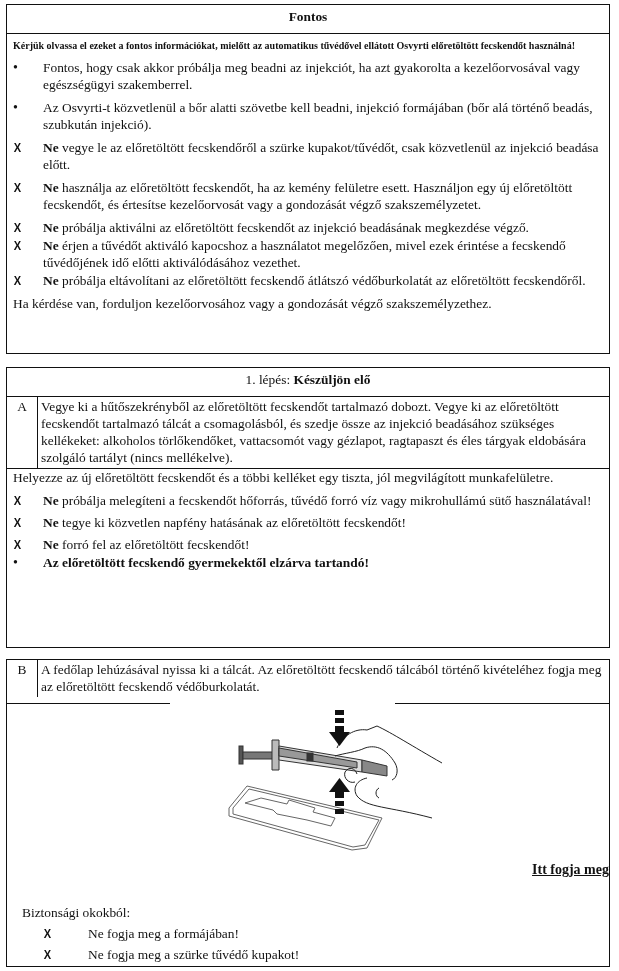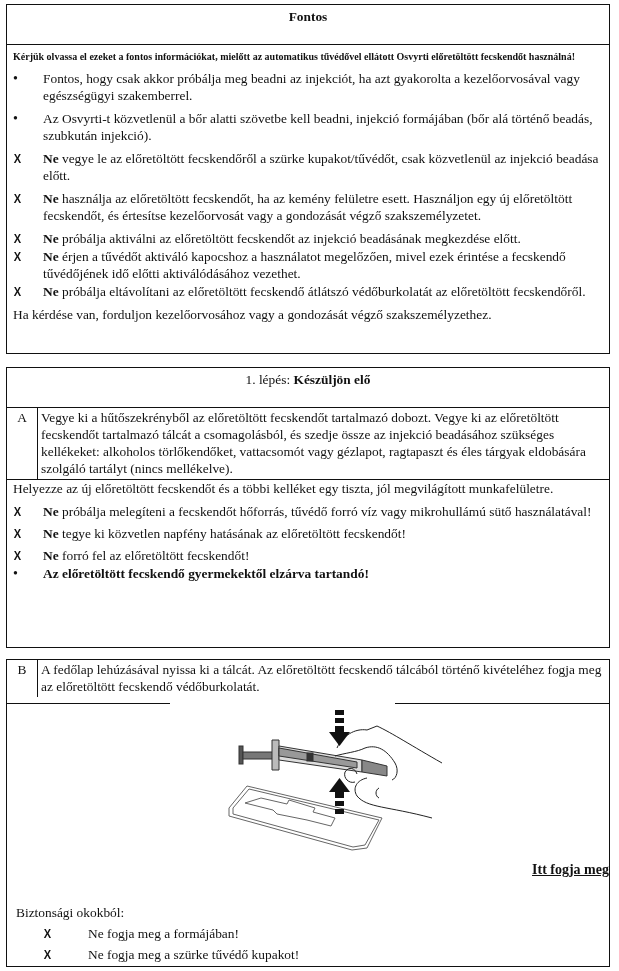--- a/index.html
+++ b/index.html
@@ -2,21 +2,21 @@
 <html><head>
 <meta charset="utf-8">
 <style>
   html, body { margin: 0; padding: 0; background: #ffffff; }
   body {
     width: 619px; height: 971px; position: relative; overflow: hidden;
     font-family: "Liberation Serif", "DejaVu Serif", serif;
     font-size: 13.4px; color: #111; line-height: 17px;
   }
   .box { position: absolute; left: 6px; width: 604px; border: 1.5px solid #111; box-sizing: border-box; }
-  .hdr { text-align: center; border-bottom: 1.2px solid #111; padding: 3px 0 19px; }
+  .hdr { text-align: center; border-bottom: 1.2px solid #111; padding: 3px 0 8px; }
   .bold { font-weight: bold; }
   .p { padding: 0 6px; }
   .row { display: flex; padding-left: 6px; padding-right: 6px; }
   .mark { width: 30px; flex: 0 0 30px; }
   .xmark { font-family: "Liberation Sans", "DejaVu Sans", sans-serif; font-weight: bold; font-size: 13px; transform: scaleX(0.85); display: inline-block; }
   .bullet { font-size: 14px; }
   .txt { flex: 1; }
   .steprow { display: flex; border-bottom: 1.2px solid #111; }
   .steplbl { width: 30px; flex: 0 0 30px; text-align: center; border-right: 1px solid #111; padding-top: 1px; }
   .steptxt { flex: 1; padding: 1px 4px 2px 3px; }
@@ -40,21 +40,21 @@
   <div class="row" style="margin-bottom:6px;">
     <span class="mark"><span class="xmark">X</span></span>
     <span class="txt"><b>Ne</b><span> vegye le az előretöltött fecskendőről a szürke kupakot/tűvédőt, csak közvetlenül az injekció beadása előtt.</span></span>
   </div>
   <div class="row" style="margin-bottom:6px;">
     <span class="mark"><span class="xmark">X</span></span>
     <span class="txt"><b>Ne</b><span> használja az előretöltött fecskendőt, ha az kemény felületre esett. Használjon egy új előretöltött fecskendőt, és értesítse kezelőorvosát vagy a gondozását végző szakszemélyzetet.</span></span>
   </div>
   <div class="row" style="margin-bottom:1px;">
     <span class="mark"><span class="xmark">X</span></span>
-    <span class="txt"><b>Ne</b><span> próbálja aktiválni az előretöltött fecskendőt az injekció beadásának megkezdése előtt.</span></span>
+    <span class="txt"><b>Ne</b><span> próbálja aktiválni az előretöltött fecskendőt az injekció beadásának megkezdése végző.</span></span>
   </div>
   <div class="row" style="margin-bottom:1px;">
     <span class="mark"><span class="xmark">X</span></span>
     <span class="txt"><b>Ne</b><span> érjen a tűvédőt aktiváló kapocshoz a használatot megelőzően, mivel ezek érintése a fecskendő tűvédőjének idő előtti aktiválódásához vezethet.</span></span>
   </div>
   <div class="row" style="margin-bottom:6px;">
     <span class="mark"><span class="xmark">X</span></span>
     <span class="txt"><b>Ne</b><span> próbálja eltávolítani az előretöltött fecskendő átlátszó védőburkolatát az előretöltött fecskendőről.</span></span>
   </div>
   <div class="p">Ha kérdése van, forduljon kezelőorvosához vagy a gondozását végző szakszemélyzethez.</div>
@@ -131,21 +131,21 @@
         <polygon points="112,24 133,24 122.5,38"></polygon>
         <polygon points="112,84 133,84 122.5,70"></polygon>
         <rect x="118" y="84" width="9" height="6"></rect>
         <rect x="118" y="93" width="9" height="5"></rect>
         <rect x="118" y="101" width="9" height="5"></rect>
       </g>
     </svg>
   </div>
   <div class="bold" style="position:absolute; left:0; width:602px; text-align:right; top:201px; font-size:14px;text-decoration:underline;">Itt fogja meg</div>
 
-  <div style="position:absolute; left:9px; top:244px;">Biztonsági okokból:</div>
+  <div style="position:absolute; left:15px; top:244px;">Biztonsági okokból:</div>
   <div class="row" style="position:absolute; left:30px; top:265px; width:560px;">
     <span class="mark" style="width:45px; flex-basis:45px;"><span class="xmark">X</span></span>
     <span class="txt">Ne fogja meg a formájában!</span>
   </div>
   <div class="row" style="position:absolute; left:30px; top:286px; width:560px;">
     <span class="mark" style="width:45px; flex-basis:45px;"><span class="xmark">X</span></span>
     <span class="txt">Ne fogja meg a szürke tűvédő kupakot!</span>
   </div>
 </div>
 

